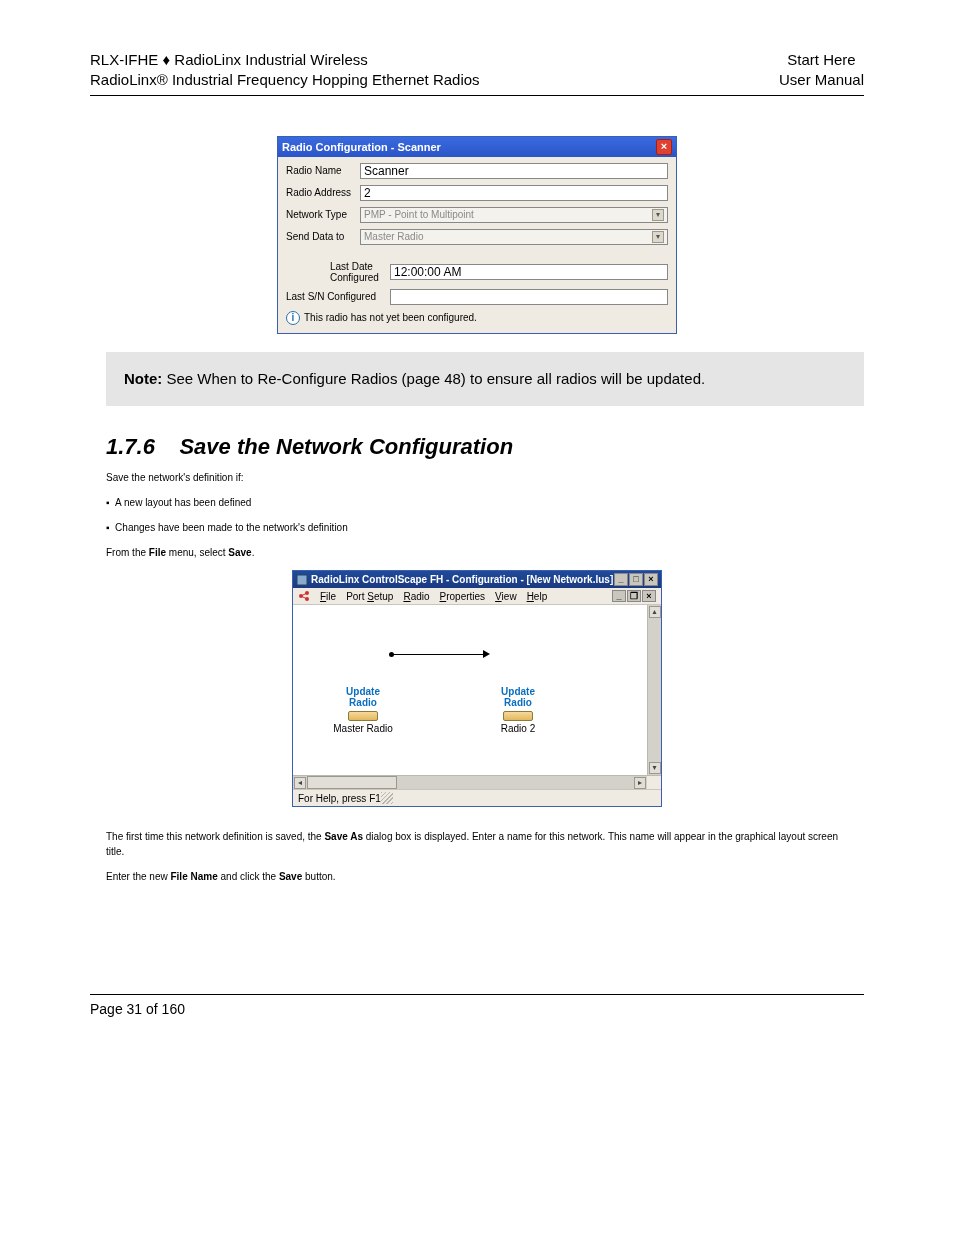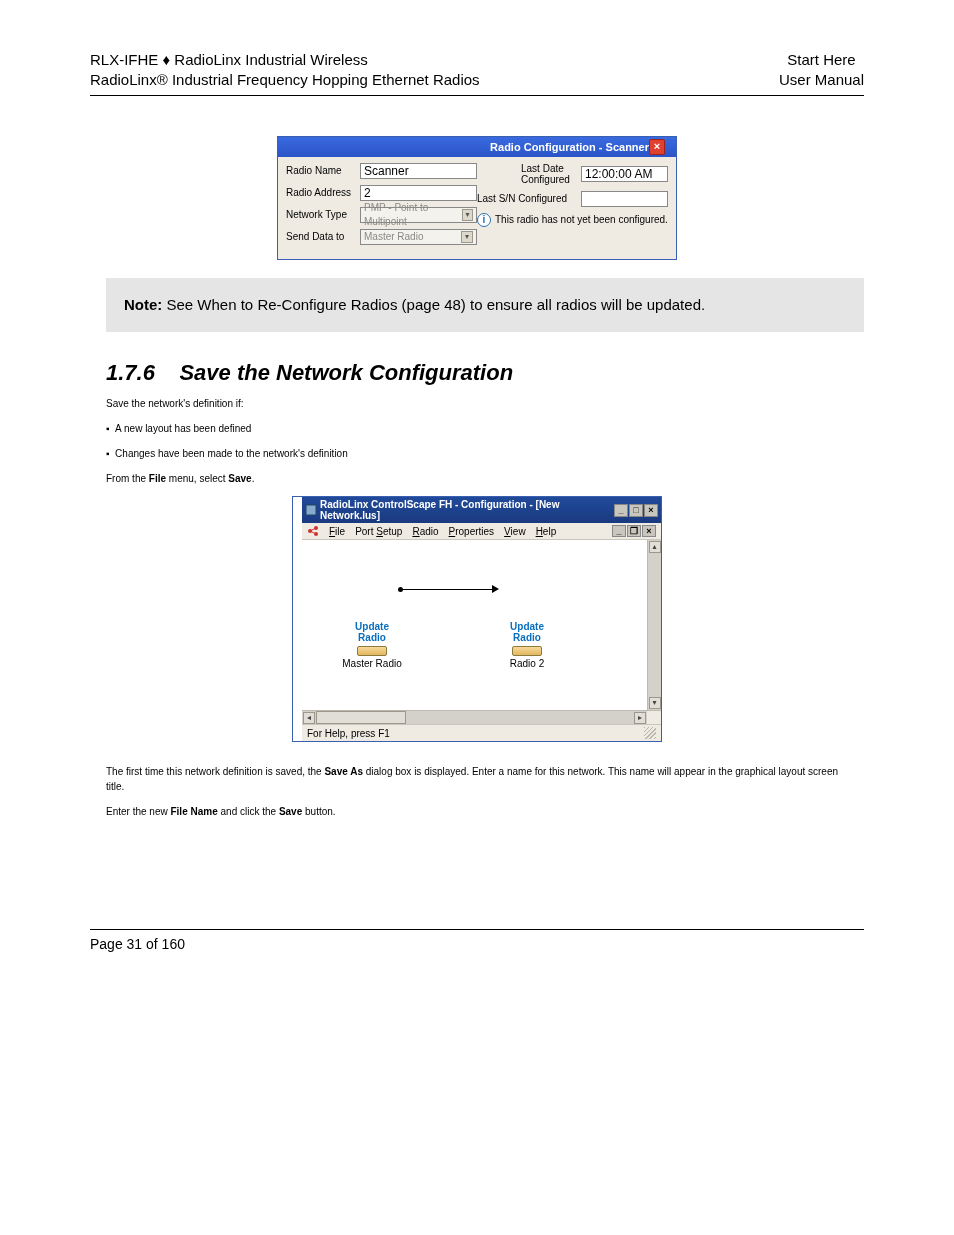--- a/index.html
+++ b/index.html
@@ -37,39 +37,41 @@
     background: #efebe2;
     font-size: 10px;
     font-family: Tahoma, Arial, sans-serif;
     color: #000;
   }
   .dlg1-title {
     background: linear-gradient(#3a6ae0, #2a55c7);
     color: #fff;
     display: flex;
     align-items: center;
-    justify-content: flex-end;
-    padding: 2px 11px;
+    justify-content: space-between;
+    padding: 2px 4px;
     font-weight: bold;
     font-size: 11px;
   }
   .dlg1-close {
     width: 16px; height: 16px;
     background: #e04030;
     border: 1px solid #a02018;
     border-radius: 2px;
     color: #fff;
     font-size: 11px;
     line-height: 13px;
     text-align: center;
     font-weight: bold;
   }
   .dlg1-body {
     padding: 6px 8px 8px 8px;
     display: flex;
+    gap: 10px;
+    flex-direction: column;
   }
   .dlg1-col { flex: 1; }
   .dlg1-row {
     display: flex;
     align-items: center;
     margin-bottom: 6px;
     gap: 4px;
   }
   .dlg1-label { width: 70px; }
   .dlg1-input {
@@ -135,21 +137,20 @@
     line-height: 1.5;
     margin: 6px 16px 10px 16px;
   }
   
   .dlg2 {
     width: 370px;
     border: 1px solid #3b5fb0;
     font-size: 10px;
     font-family: Tahoma, Arial, sans-serif;
     background:#fff;
-    padding-left:9px;
   }
   .dlg2-title {
     background: linear-gradient(#204a9a, #1a3a80);
     color:#fff;
     display:flex;
     align-items:center;
     justify-content:space-between;
     padding:2px 3px;
     font-weight:bold;
     font-size:10px;
@@ -223,21 +224,21 @@
     border-top:4px solid transparent;
     border-bottom:4px solid transparent;
     border-left:7px solid #000;
   }
   .dlg2-statusbar {
     background:#efebe2;
     border-top:1px solid #c9c6be;
     font-size:10px;
     padding:2px 5px;
     display:flex;
-    justify-content:space-between;
+    justify-content:flex-start;
     align-items:center;
   }
   .grip {
     width:12px;height:12px;
     background:repeating-linear-gradient(135deg,#b8b5ac 0 1px,transparent 1px 3px);
   }
   .dlg2-hscroll {
     display:flex;height:14px;background:#d3d1c9;border-top:1px solid #bcb9b0;
   }
   .hs-track { flex:1; display:flex; }

